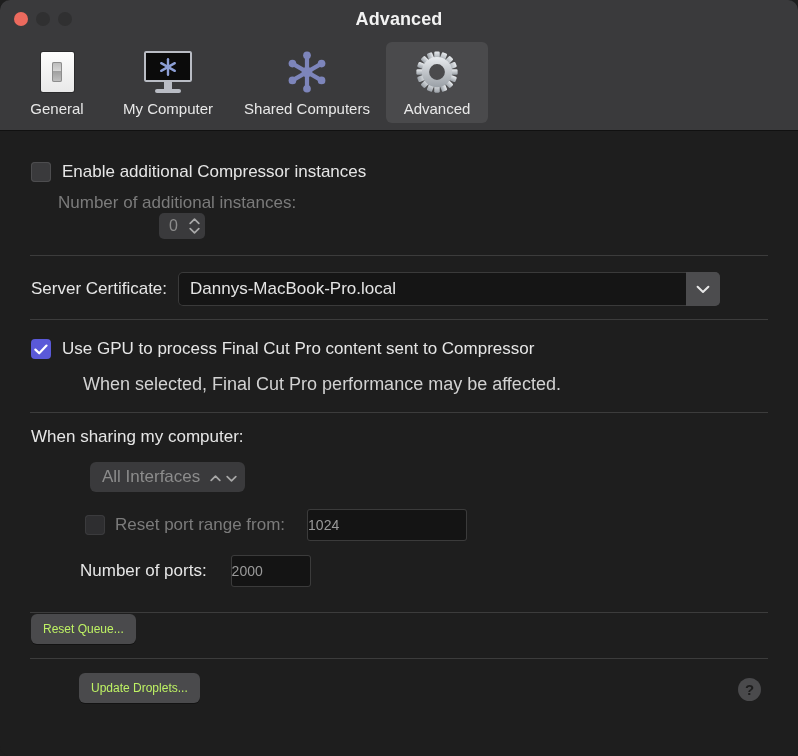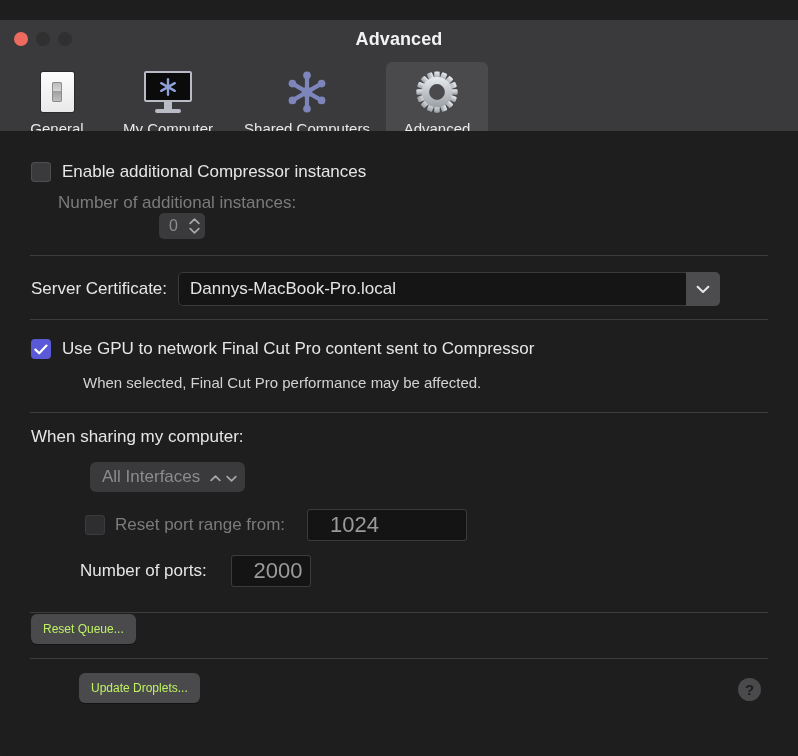--- a/index.html
+++ b/index.html
@@ -22,21 +22,20 @@
 
   
   #toolbar {
     position: absolute;
     left: 0; top: 0;
     width: 798px;
     height: 131px;
     background: #3a3a3c;
     border-bottom: 1px solid #111;
     box-sizing: border-box;
-    margin-top: 20px;
   }
   #traffic {
     position: absolute;
     left: 14px; top: 12px;
     display: flex;
     gap: 8px;
   }
   .light {
     width: 14px; height: 14px;
     border-radius: 50%;
@@ -133,21 +132,21 @@
   #content {
     position: absolute;
     left: 0; top: 131px;
     width: 798px;
     height: 625px;
     background: #1e1e1e;
   }
   .row { position: absolute; display: flex; align-items: center; }
   .lbl { color: #e6e6e6; font-size: 17px; white-space: nowrap; }
   .lbl.dim { color: #7b7b7b; }
-  .sub { color: #d2d2d2; font-size: 15px; white-space: nowrap; }
+  .sub { color: #d2d2d2; font-size: 18px; white-space: nowrap; }
 
   .hr {
     position: absolute;
     left: 30px;
     width: 738px;
     height: 1px;
     background: #3c3c3c;
   }
 
   
@@ -219,22 +218,22 @@
     display: flex; align-items: center; justify-content: center;
   }
 
   
   .tfield {
     height: 32px;
     background: #141414;
     box-shadow: inset 0 0 0 1px #3b3b3b;
     border-radius: 3px;
     display: flex; align-items: center;
-    padding-left: 23px;
-    font-size: 22px;
+    padding-left: 1px;
+    font-size: 14px;
     color: #9a9a9a;
     box-sizing: border-box;
   }
 
   
   .pbtn {
     height: 30px;
     background: #4a4a4c;
     border-radius: 6px;
     display: inline-flex;
@@ -403,21 +402,21 @@
     </div>
 
     <div class="hr" style="top:188px;"></div>
 
     <div class="row" style="left:31px; top:208px;">
       <span class="cbox on">
         <svg width="14" height="11" viewBox="0 0 14 11" aria-hidden="true">
             <path d="M1.4 5.6L5.2 9.3 12.5 1.6" fill="none" stroke="#ffffff" stroke-width="2.2" stroke-linecap="round" stroke-linejoin="round"></path>
           </svg>
       </span>
-      <span class="lbl" style="margin-left:11px;">Use GPU to network Final Cut Pro content sent to Compressor</span>
+      <span class="lbl" style="margin-left:11px;">Use GPU to process Final Cut Pro content sent to Compressor</span>
     </div>
 
     <div class="row" style="left:83px; top:243px;">
       <span class="sub">When selected, Final Cut Pro performance may be affected.</span>
     </div>
 
     <div class="hr" style="top:281px;"></div>
 
     <div class="row" style="left:31px; top:296px;">
       <span class="lbl">When sharing my computer:</span>

